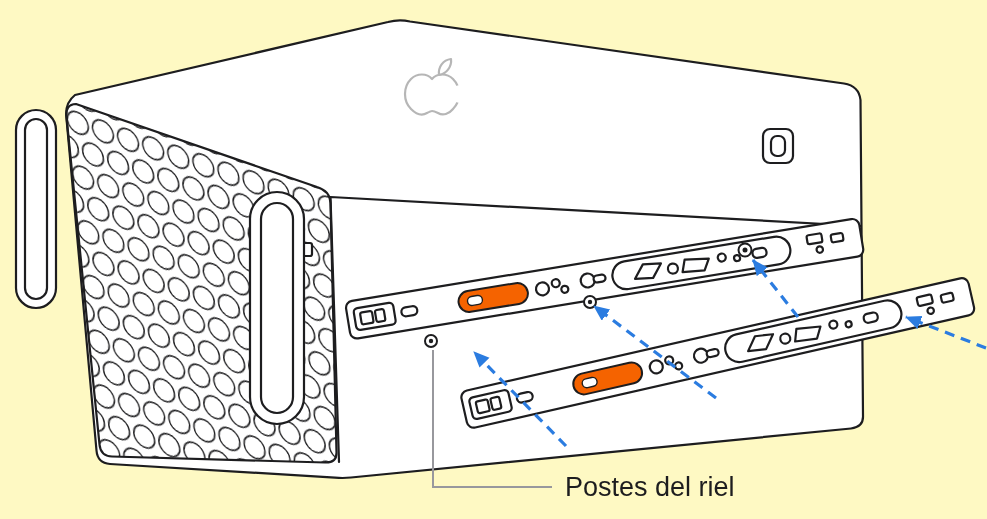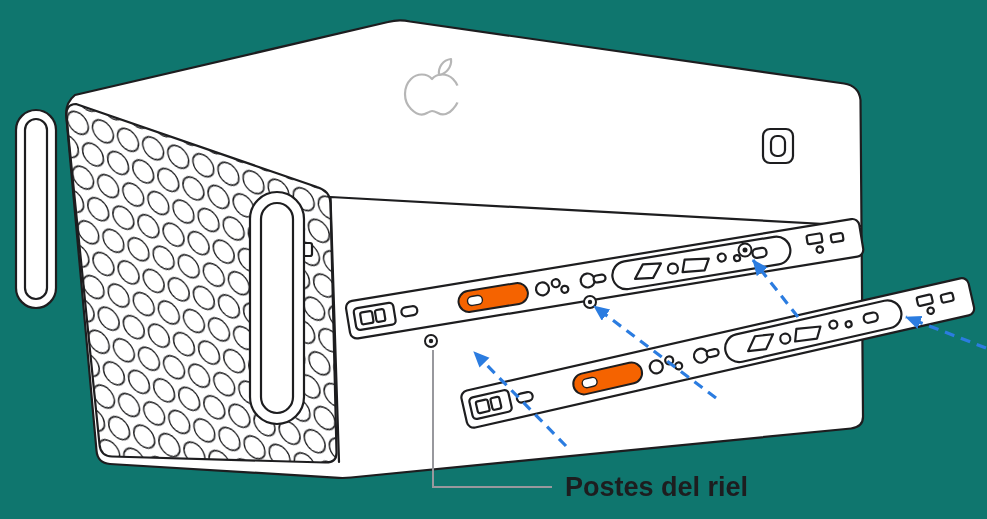--- a/index.html
+++ b/index.html
@@ -3,21 +3,21 @@
 <meta charset="utf-8">
 <style>
   :root{
     --line:#1d1d1f;
     --accent-orange:#f56300;
     --arrow-blue:#2b7ce0;
     --logo-gray:#b6b6b6;
     --callout-gray:#98989d;
   }
   html,body{margin:0;padding:0;background:#fff;}
-  .canvas{width:987px;height:519px;position:relative;background:#0f766e;overflow:hidden;font-weight:bold;}
+  .canvas{width:987px;height:519px;position:relative;background:#fef9c3;overflow:hidden;}
   svg{display:block;}
   .ln{fill:#fff;stroke:var(--line);stroke-width:2.2;stroke-linejoin:round;stroke-linecap:round;}
   .edge{fill:none;stroke:var(--line);stroke-width:2.2;stroke-linejoin:round;stroke-linecap:round;}
   .hole{fill:none;stroke:var(--line);stroke-width:1.5;}
   .pill{fill:var(--accent-orange);stroke:var(--line);stroke-width:2;}
   .pill-slot{fill:#fff;stroke:var(--line);stroke-width:1.4;}
   .post-outer{fill:#fff;stroke:var(--line);stroke-width:2;}
   .post-dot{fill:var(--line);stroke:none;}
   .arrow{stroke:var(--arrow-blue);stroke-width:3.2;stroke-dasharray:10 7;fill:none;}
   .arrow-head{fill:var(--arrow-blue);stroke:none;}

